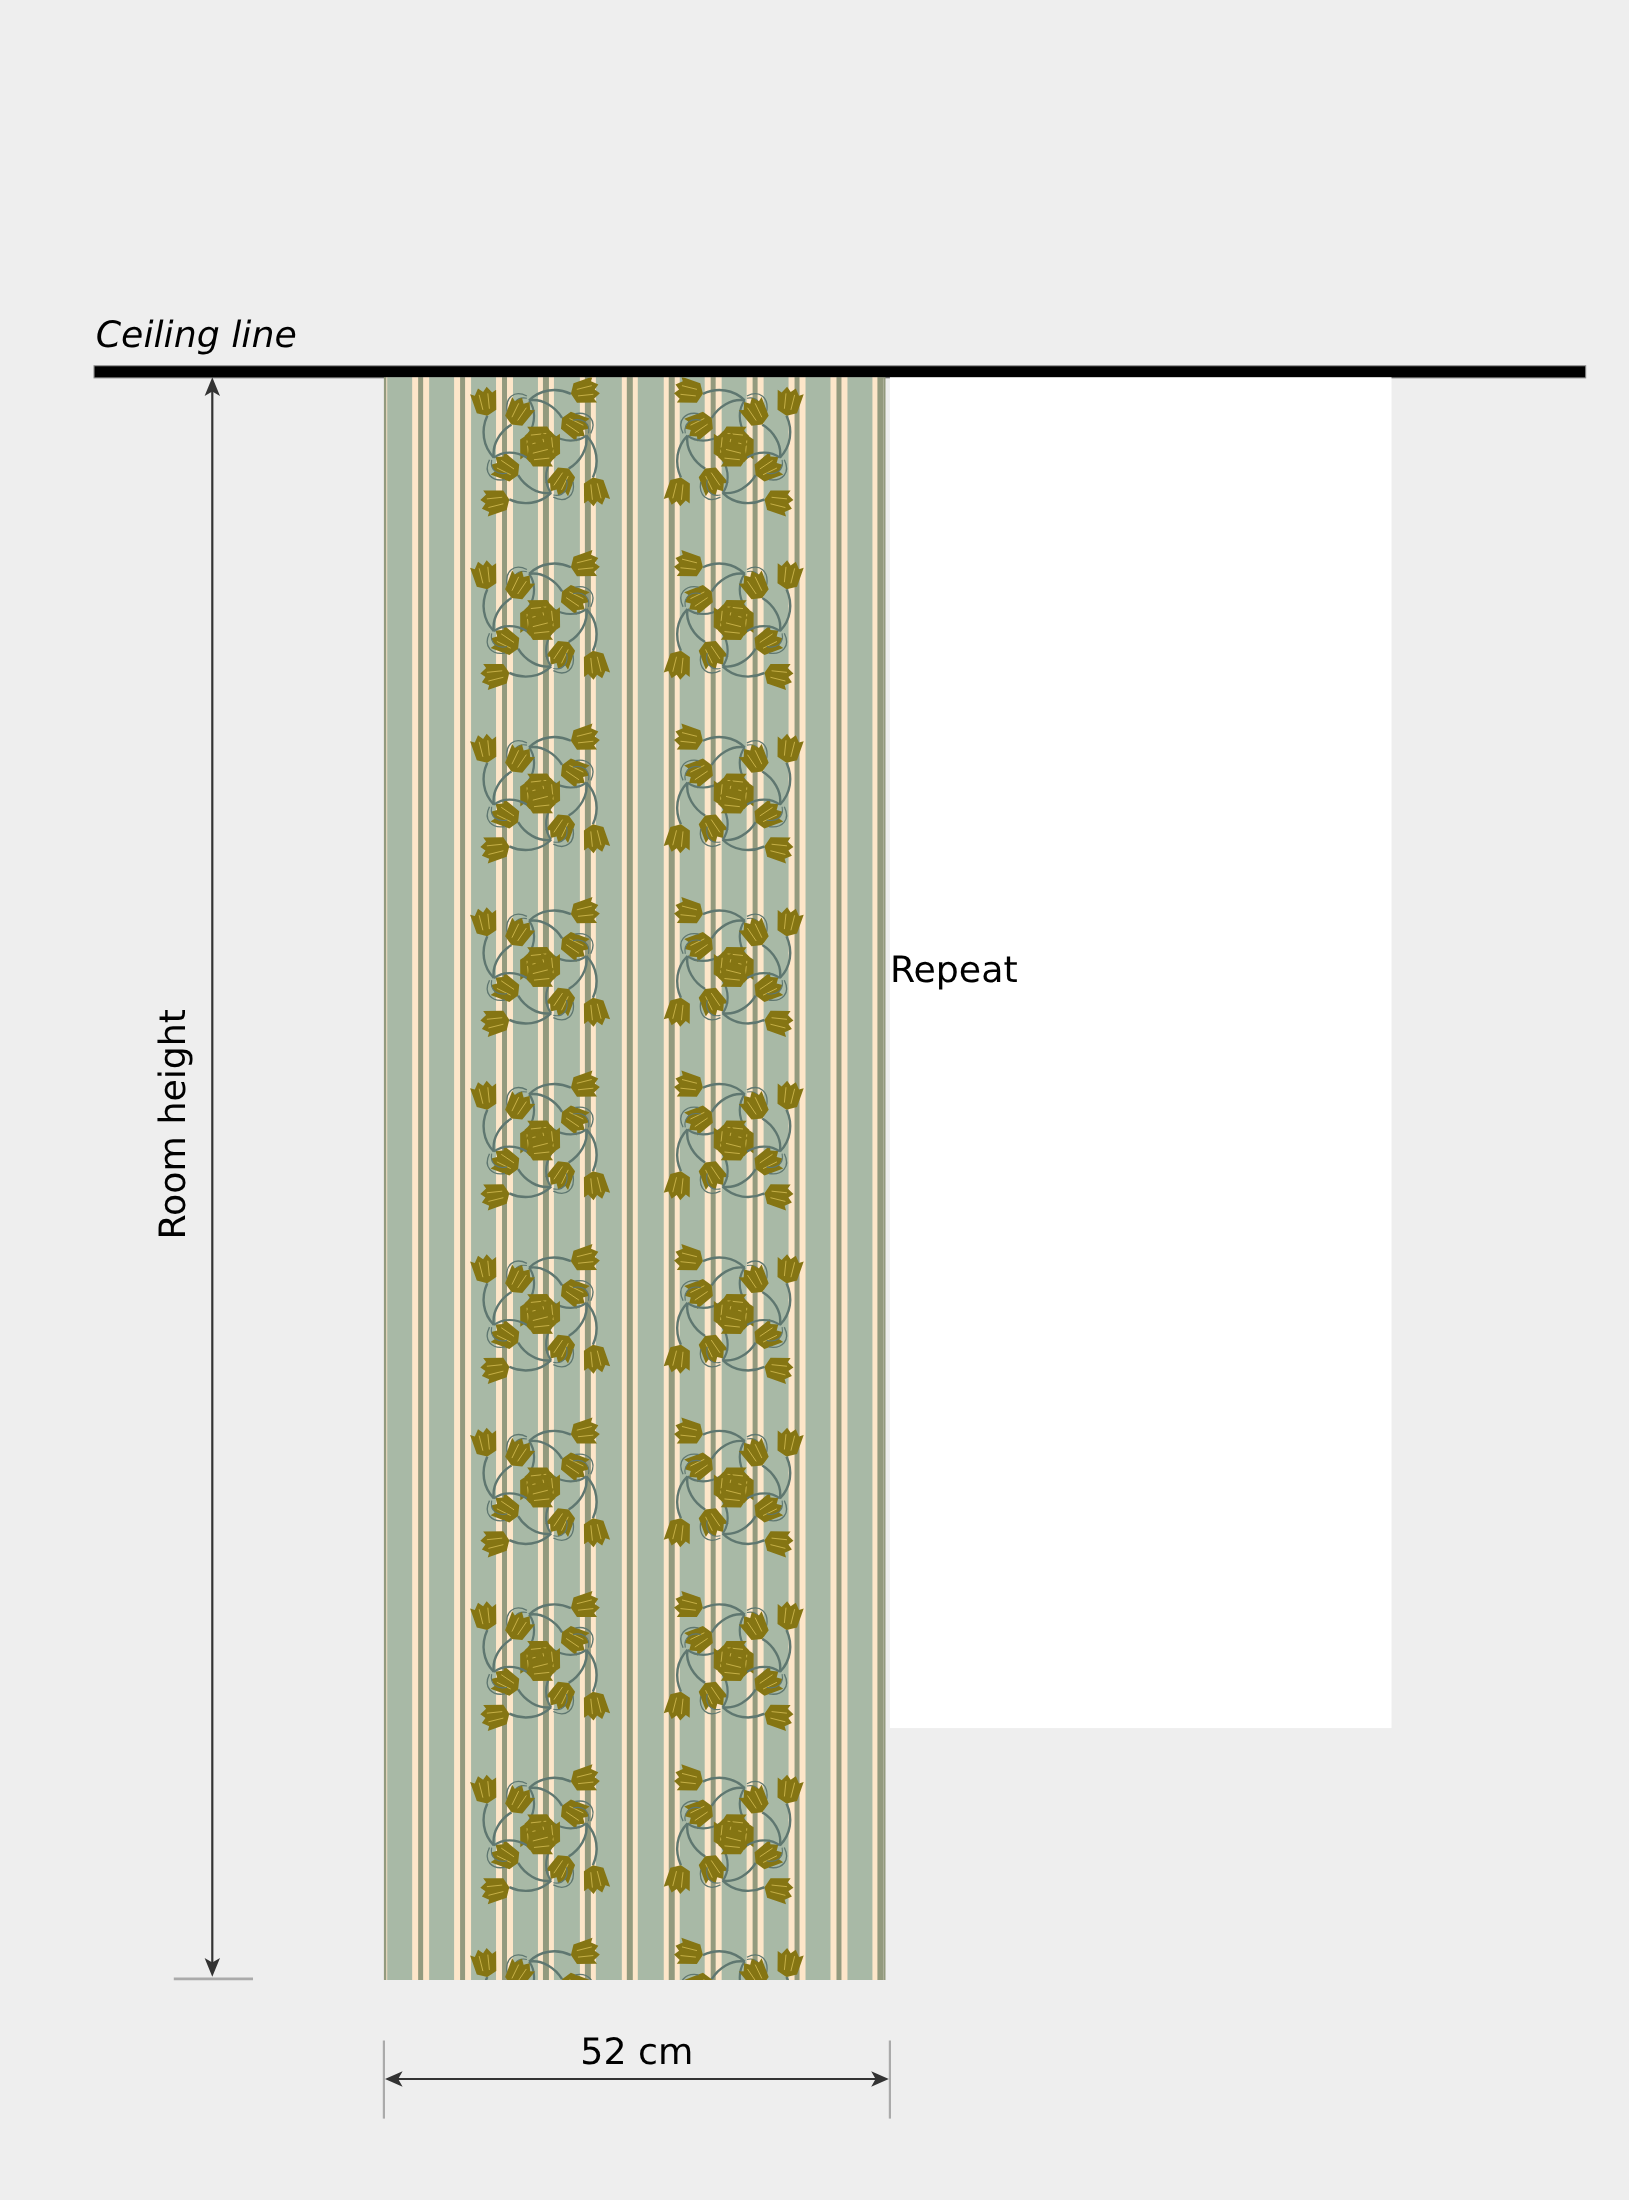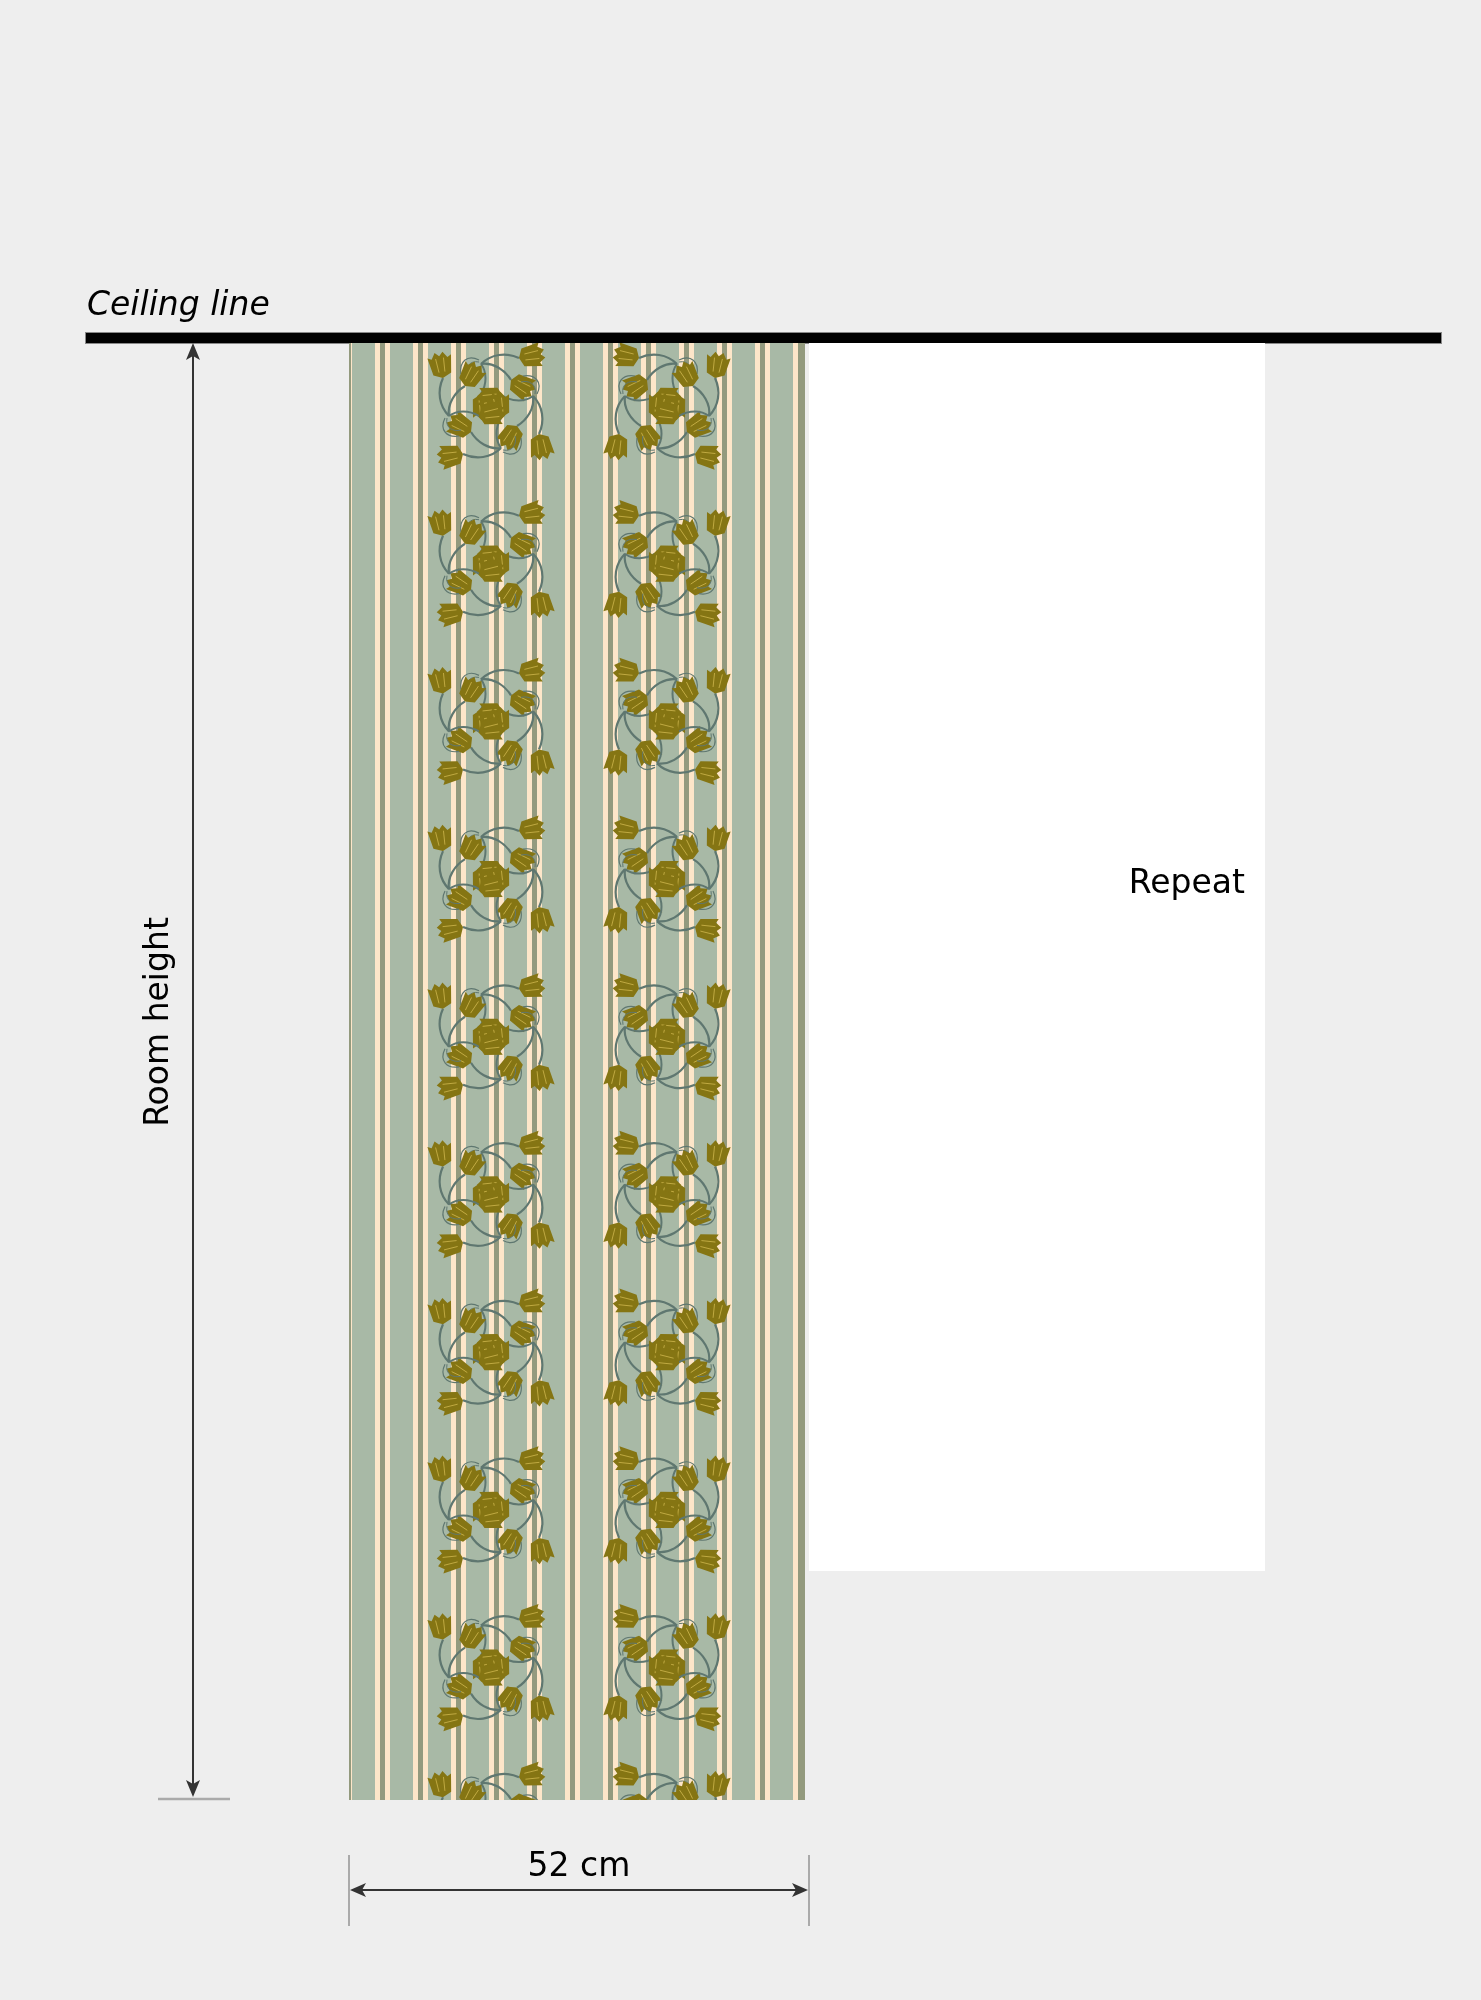--- a/index.html
+++ b/index.html
@@ -5,21 +5,21 @@
   html, body { margin: 0; padding: 0; }
   body {
     width: 1481px; height: 2000px; background: #eeeeee;
     position: relative; overflow: hidden;
     font-family: "DejaVu Sans", sans-serif; color: #000;
   }
   .abs { position: absolute; }
   .ceiling-label { left: 87px; top: 284px; font-size: 33px; line-height: 40px; white-space: nowrap; font-style: italic; }
   .ceiling-line { left: 86px; top: 333px; width: 1355px; height: 10px; background: #000; box-shadow: 0 0 0 1px #888; }
   .repeat-box { left: 809px; top: 343px; width: 456px; height: 1228px; background: #fff; }
-  .repeat-label { left: 809px; top: 862px; width: 400px; text-align: right; font-size: 33px; line-height: 40px; margin-left: 36px; }
+  .repeat-label { left: 809px; top: 862px; width: 400px; text-align: left; font-size: 33px; line-height: 40px; }
   .panel {
     left: 349px; top: 343px; width: 456px; height: 1457px; overflow: hidden;
     background: repeating-linear-gradient(90deg,
       #a8b9a6 0px, #a8b9a6 23px,
       #fde6c9 23px, #fde6c9 28px,
       #939a7e 28px, #939a7e 33px,
       #fde6c9 33px, #fde6c9 38px);
     background-position: 1px 0;
     border-left: 2px solid #939a7e;
     border-right: 2px solid #939a7e;

